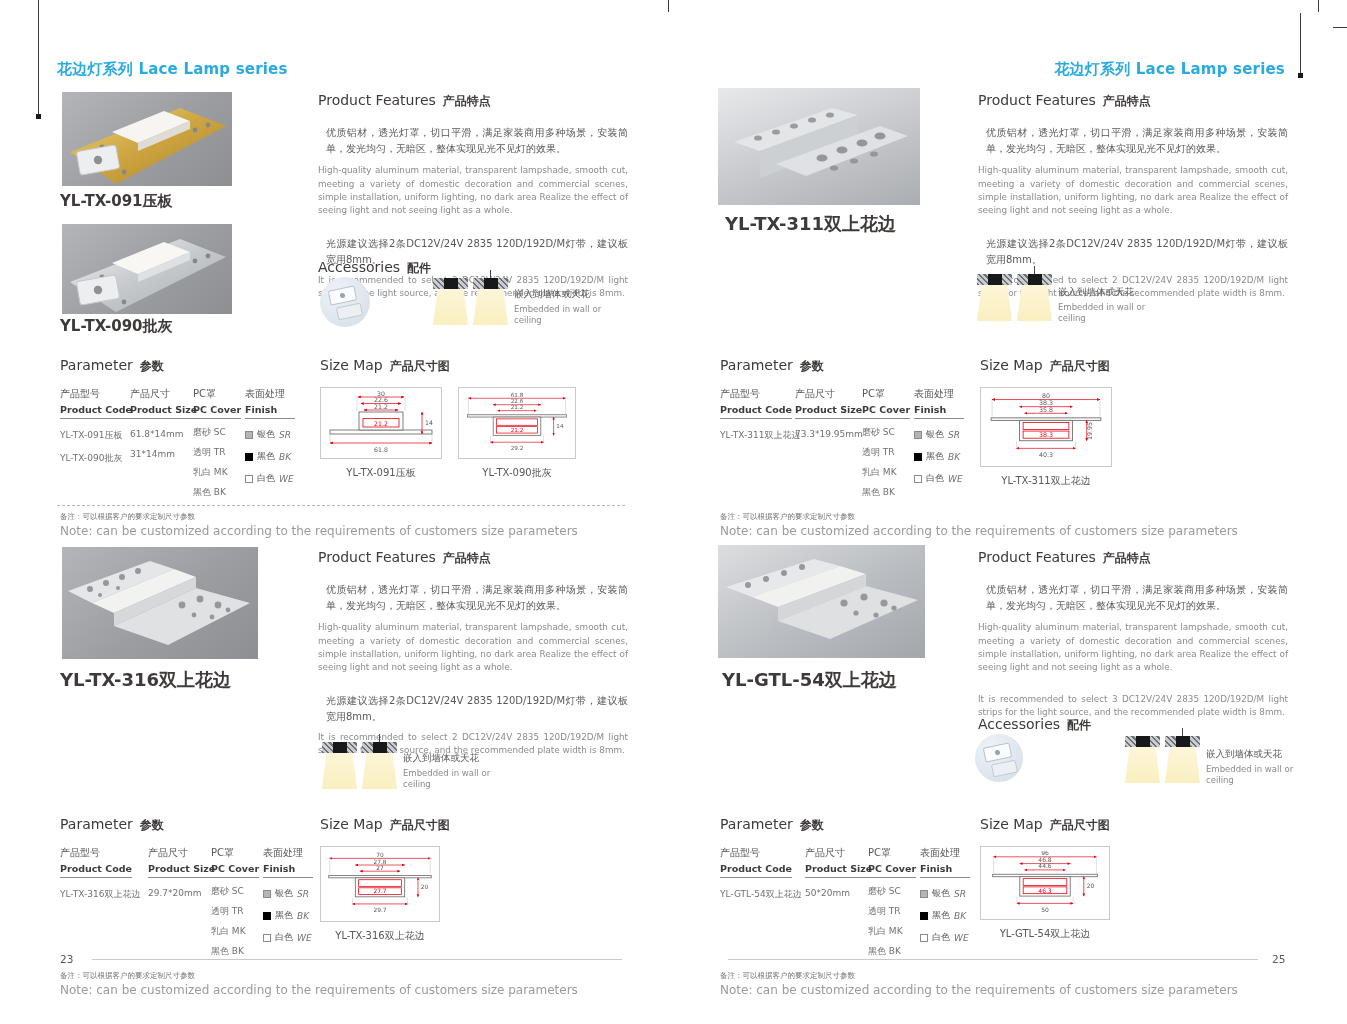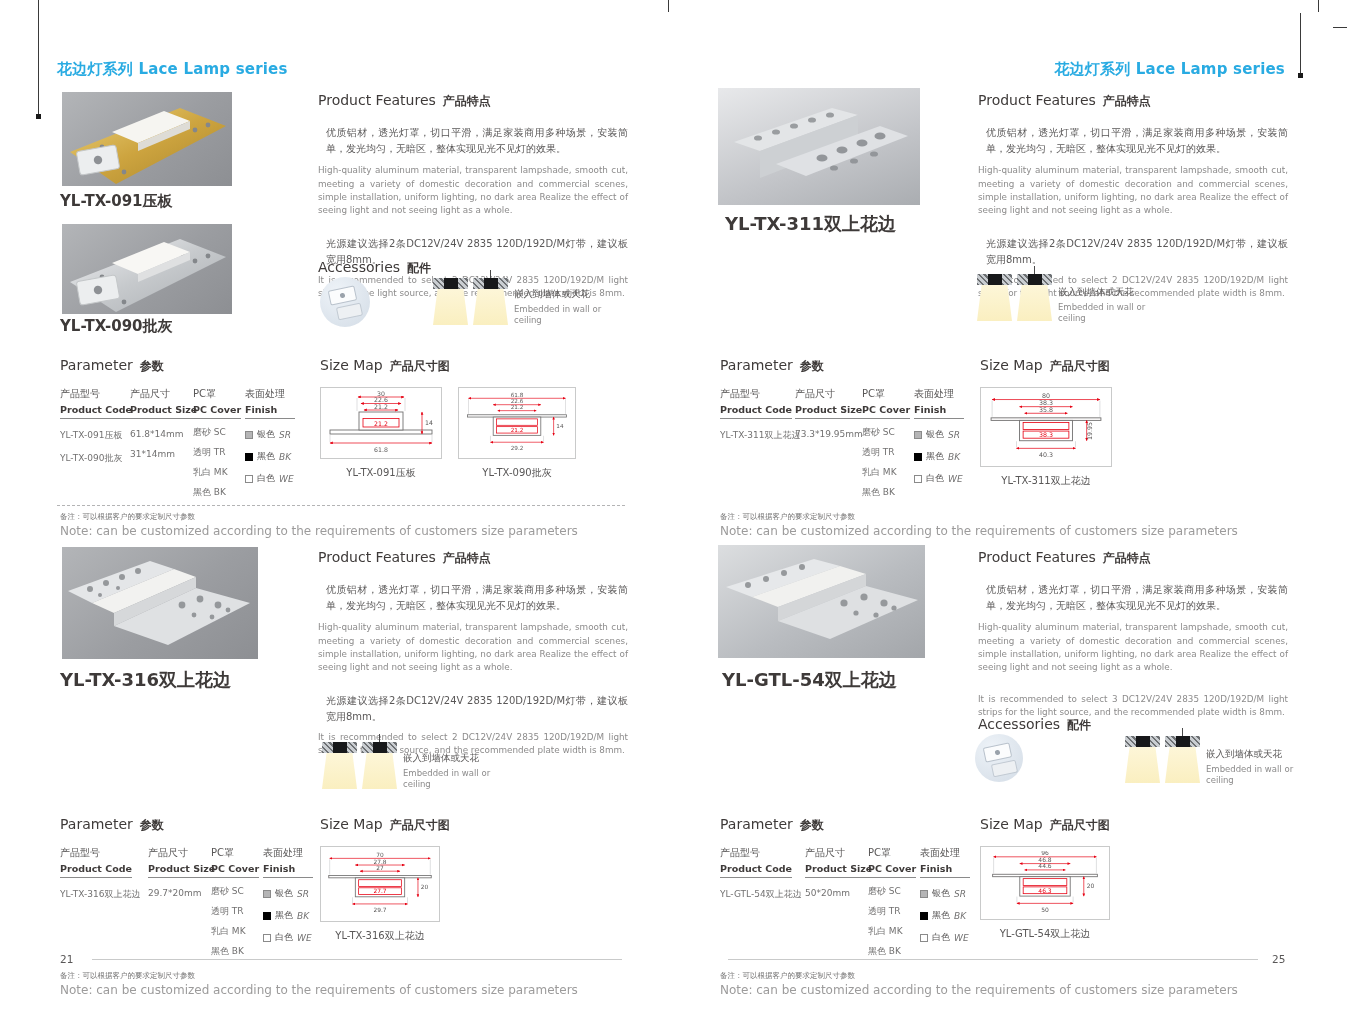--- a/index.html
+++ b/index.html
@@ -469,21 +469,21 @@
               <text class="dt dts" x="102" y="38">20</text>
             <line class="dl" marker-start="url(#ar3)" marker-end="url(#ar3)" x1="30" y1="54" x2="88" y2="54"></line>
               <text class="dt" x="59" y="62.5">29.7</text>
           </svg>
         </div>
         <figcaption>YL-TX-316双上花边</figcaption>
       </figure>
     </div>
   </div>
 
-  <div class="page-num" style="left:60px;top:953px;">21</div>
+  <div class="page-num" style="left:60px;top:953px;">23</div>
   <div class="page-rule" style="left:92px;top:959px;width:530px;"></div>
 
   <div class="abs series-title" style="left:995px;top:60px;width:290px;text-align:right;">花边灯系列 Lace Lamp series</div>
 
   <div class="photo" style="left:718px;top:88px;width:202px;height:117px;background:linear-gradient(160deg,#e8e9eb 0%,#c2c4c8 60%,#aaadb1 100%);">
     <svg viewBox="0 0 202 117" width="202" height="117">
       <polygon points="16,54 114,20 140,27 42,63" fill="#e3e5e7"></polygon>
       <ellipse cx="40" cy="50" rx="4" ry="2.6" fill="#9a9da0"></ellipse>
         <ellipse cx="58" cy="44" rx="4" ry="2.6" fill="#9a9da0"></ellipse>
       <ellipse cx="76" cy="38" rx="4" ry="2.6" fill="#9a9da0"></ellipse>

